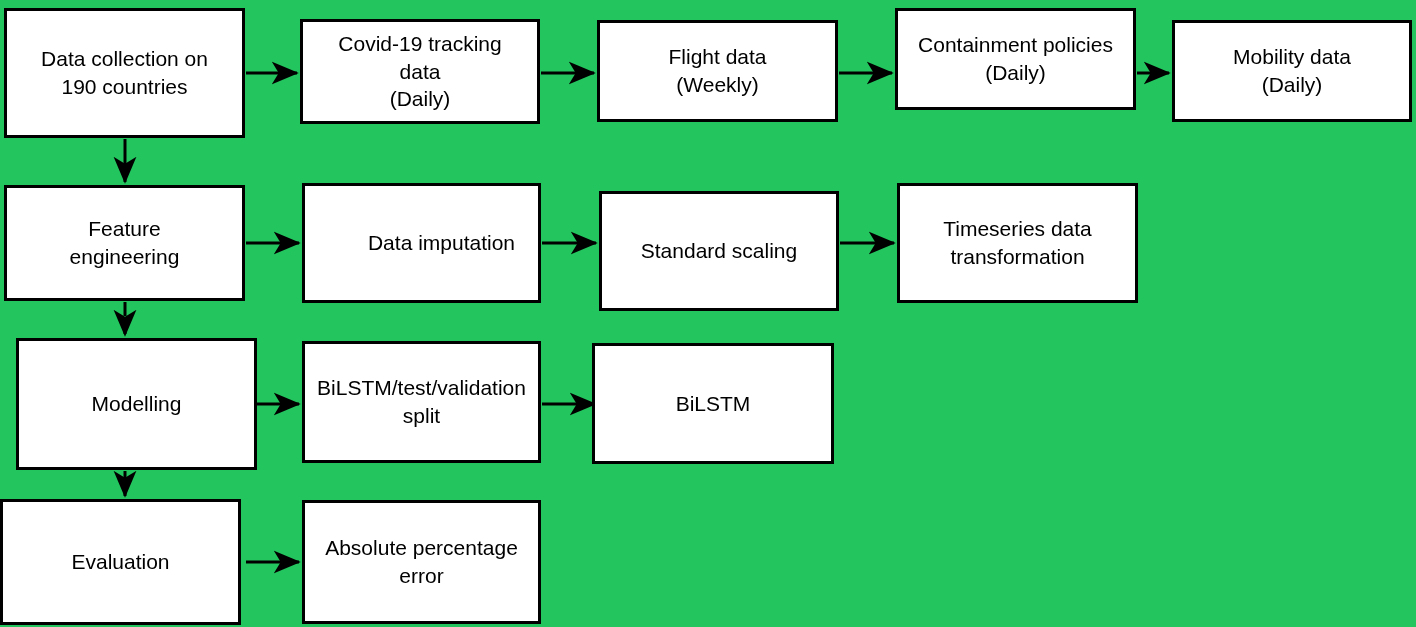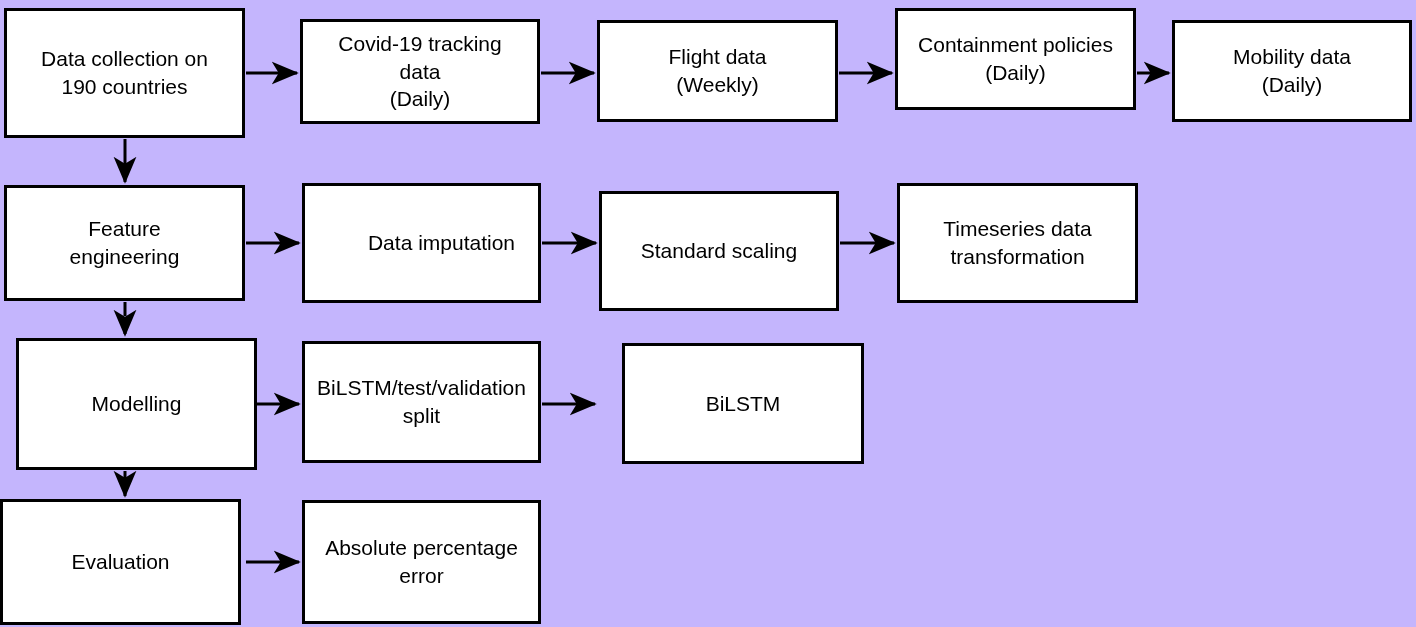--- a/index.html
+++ b/index.html
@@ -4,21 +4,21 @@
 <style>
   html, body {
     margin: 0;
     padding: 0;
     background: #ffffff;
   }
   #canvas {
     position: relative;
     width: 1416px;
     height: 627px;
-    background: #c4b5fd;
+    background: #22c55e;
     overflow: hidden;
     font-family: "Liberation Sans", sans-serif;
   }
   svg.connectors {
     position: absolute;
     left: 0;
     top: 0;
     width: 1416px;
     height: 627px;
     pointer-events: none;
@@ -121,21 +121,21 @@
 
   <div class="node" style="left:16px; top:338px; width:241px; height:132px;">
     <span class="node-label">Modelling</span>
   </div>
 
   <div class="node" style="left:302px; top:341px; width:239px; height:122px;">
     <span class="node-label">BiLSTM/test/validation
 split</span>
   </div>
 
-  <div class="node" style="left:622px; top:343px; width:242px; height:121px;">
+  <div class="node" style="left:592px; top:343px; width:242px; height:121px;">
     <span class="node-label">BiLSTM</span>
   </div>
 
   <div class="node" style="left:0; top:499px; width:241px; height:126px;">
     <span class="node-label">Evaluation</span>
   </div>
 
   <div class="node" style="left:302px; top:500px; width:239px; height:124px;">
     <span class="node-label">Absolute percentage
 error</span>

